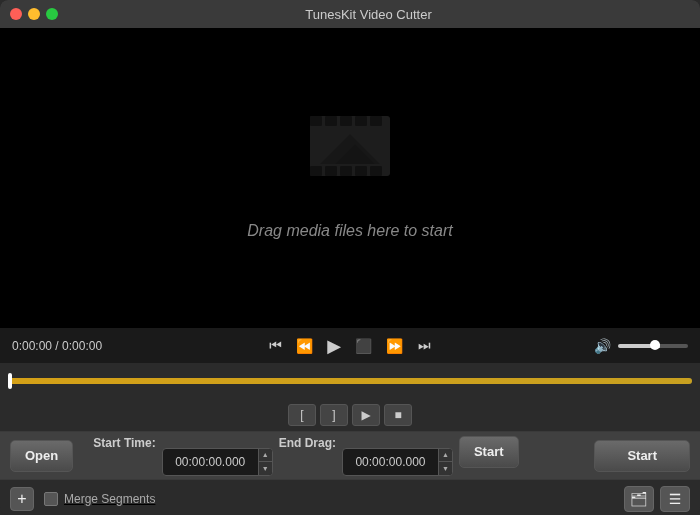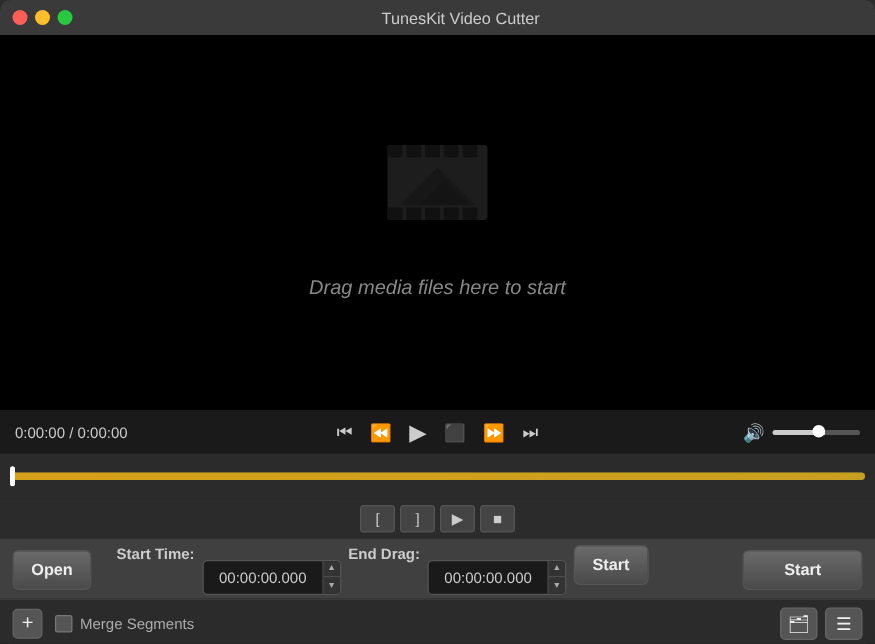--- a/index.html
+++ b/index.html
@@ -319,20 +319,21 @@
       display: flex;
       align-items: center;
       justify-content: center;
     }
     .merge-label {
       display: flex;
       align-items: center;
       gap: 6px;
       margin-left: 10px;
       flex: 1;
+      text-decoration: underline;
     }
     .merge-checkbox {
       width: 14px;
       height: 14px;
       background: #555;
       border: 1px solid #777;
       border-radius: 2px;
     }
     .merge-text {
       color: #aaa;

